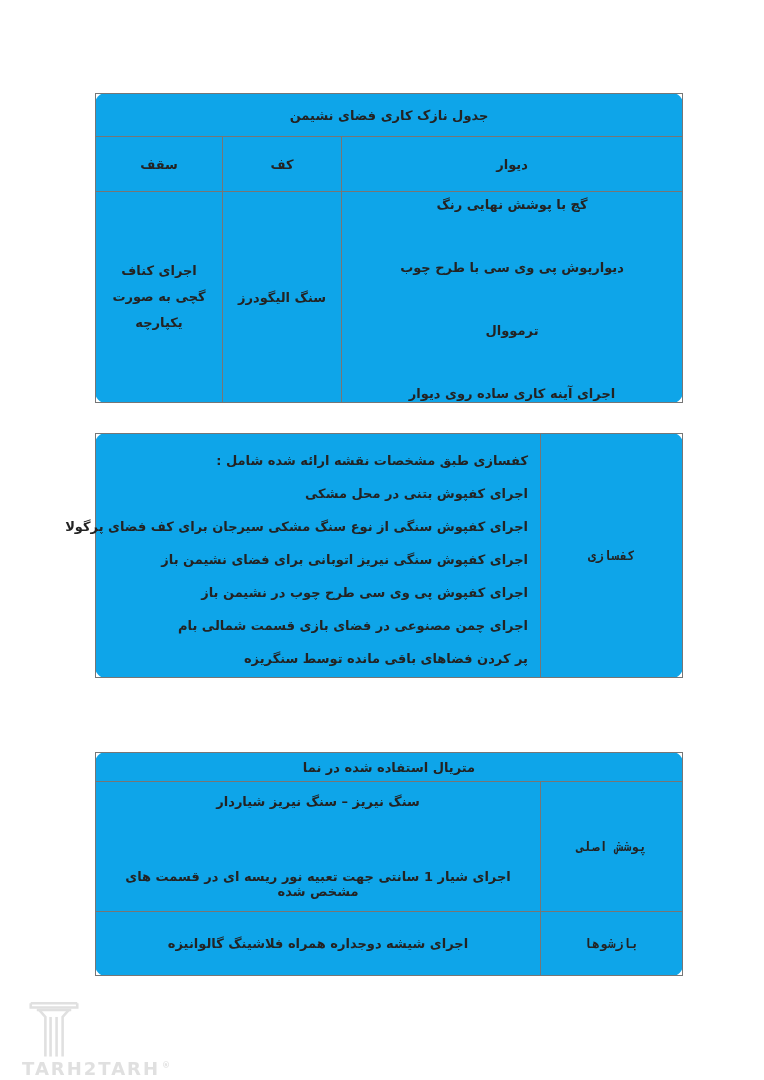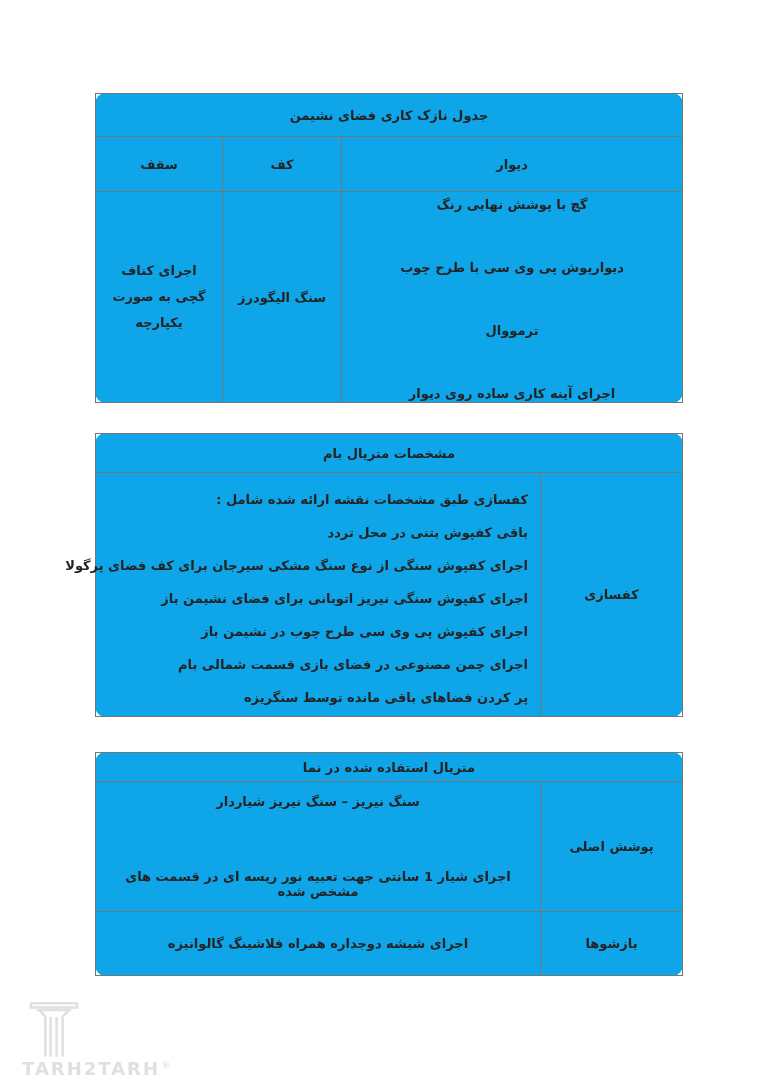--- a/index.html
+++ b/index.html
@@ -47,21 +47,21 @@
   .spread > div{ text-align:center; padding:0 6px; }
   .pad-wrap{ padding:0 10px; text-align:center; }
   .lines-right{ vertical-align:top; }
   .lines-right .ln{
     line-height:33px;
     text-align:right;
     padding:0 12px 0 8px;
     white-space:nowrap;
   }
   .lines-right .ln:first-child{ margin-top:7px; }
-  .label-cell{ text-align:center; font-size:13px; }
+  .label-cell{ text-align:center; font-size:13px;font-family:Liberation Mono, monospace; }
 
   
   .logo{
     position:absolute;
     left:28px; top:998px;
     display:flex;
     color:#e0e0e0;
     flex-direction:column;
   }
   .logo-icon{ width:52px; height:62px; flex:0 0 auto; }
@@ -120,28 +120,25 @@
     </tr>
   </tbody>
 </table>
 
 <table class="tbl" style="left:95px; top:433px; width:587px;">
   <colgroup>
       <col style="width:142px">
       <col style="width:445px">
     </colgroup>
   <tbody>
-    <tr style="height:39px;">
-      <td colspan="2" class="title-cell">مشخصات متریال بام</td>
-    </tr>
     <tr style="height:244px;">
       <td class="label-cell">کفسازی</td>
       <td class="lines-right">
         <div class="ln">کفسازی طبق مشخصات نقشه ارائه شده شامل :</div>
-        <div class="ln">باقی کفپوش بتنی در محل تردد</div>
+        <div class="ln">اجرای کفپوش بتنی در محل مشکی</div>
         <div class="ln">اجرای کفپوش سنگی از نوع سنگ مشکی سیرجان  برای کف فضای پرگولا</div>
         <div class="ln">اجرای کفپوش سنگی نیریز اتوبانی برای فضای نشیمن باز</div>
         <div class="ln">اجرای کفپوش پی وی سی طرح چوب در نشیمن باز</div>
         <div class="ln">اجرای چمن مصنوعی در فضای بازی قسمت شمالی بام</div>
         <div class="ln">پر کردن فضاهای باقی مانده توسط سنگریزه</div>
       </td>
     </tr>
   </tbody>
 </table>
 

